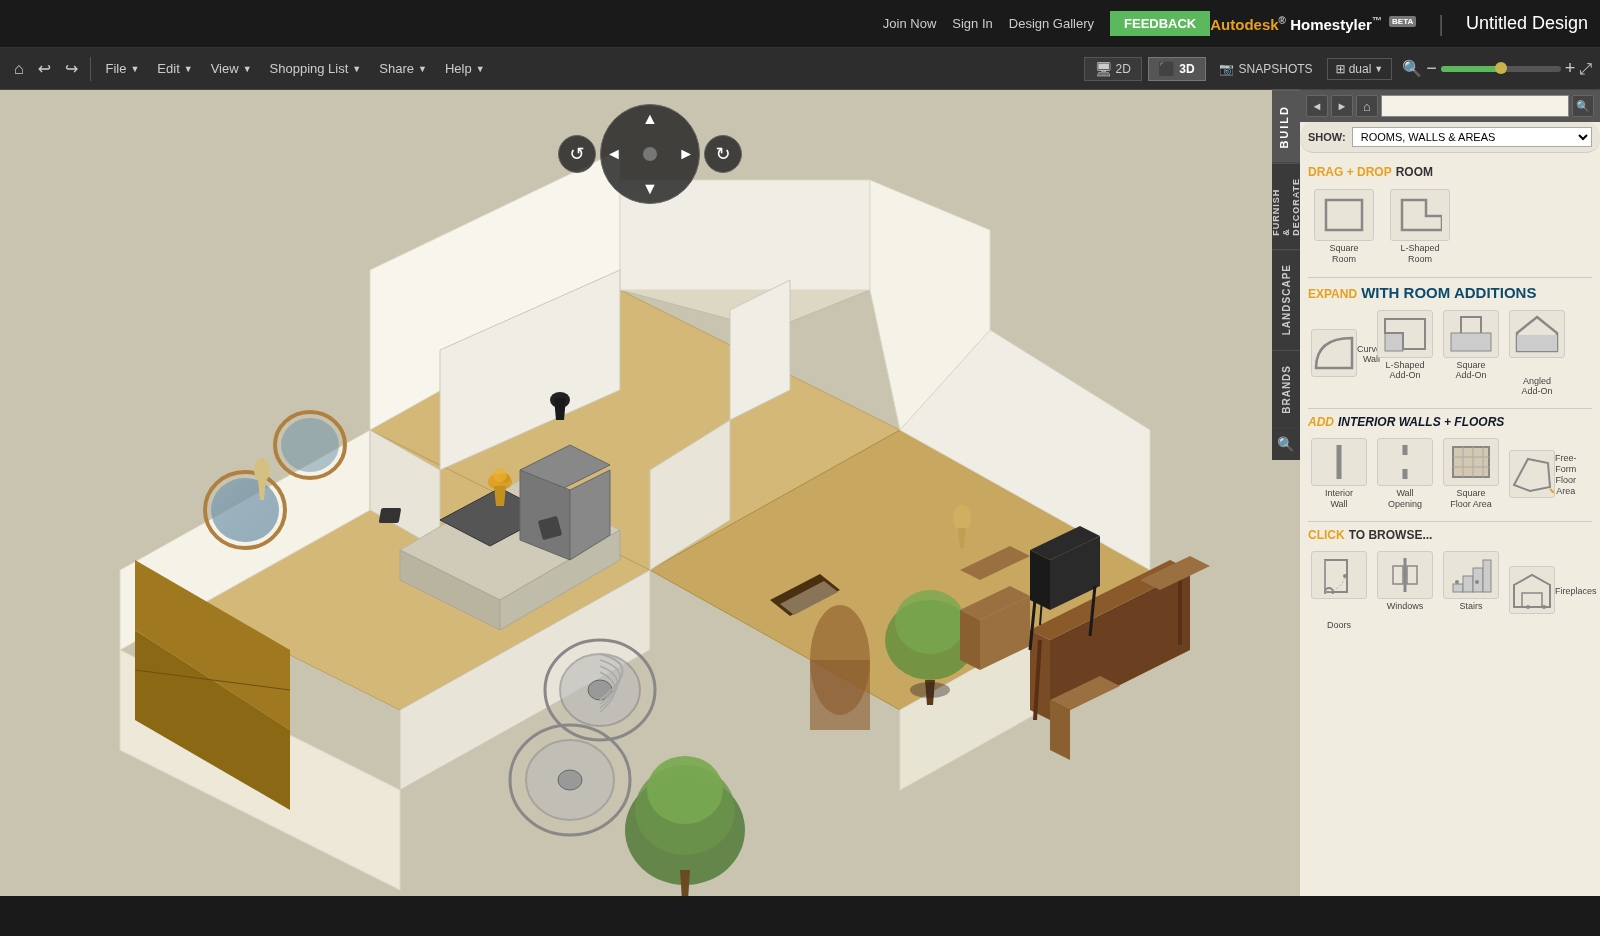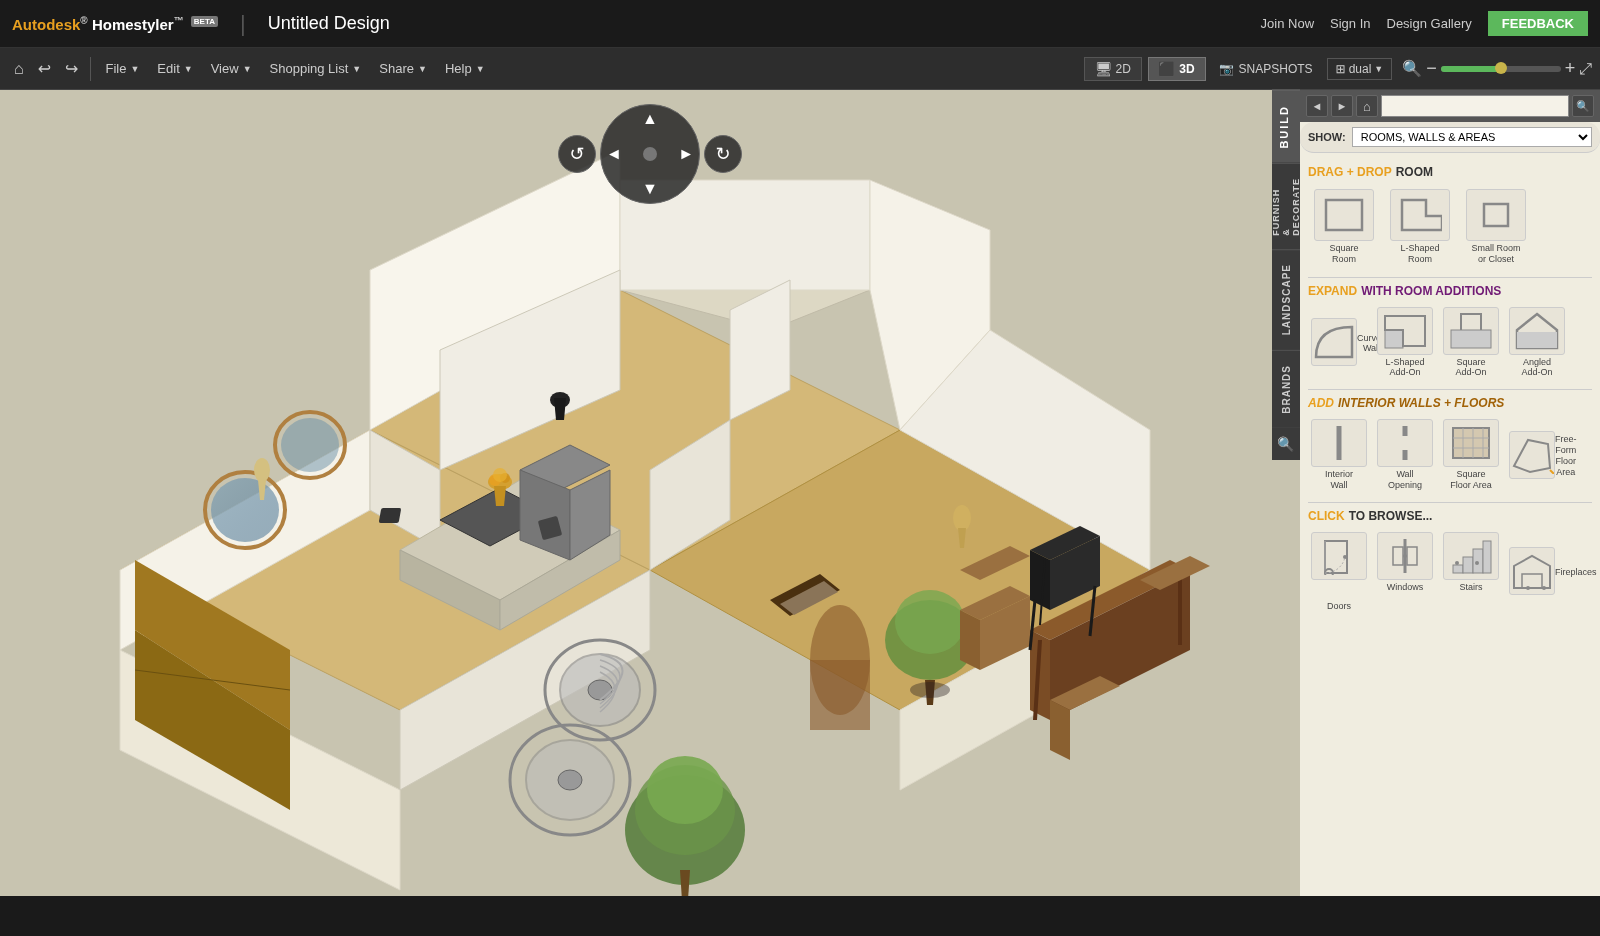--- a/index.html
+++ b/index.html
@@ -87,34 +87,34 @@
     }
 
     #panel-wrapper { display: flex; flex: 0 0 272px; flex-direction: column; }
 
     #right-area { display: flex; width: 300px; flex-shrink: 0; }
   </style>
 </head>
 <body>
 
 <div id="topbar">
+  <div id="topbar-right" style="margin-left:auto;display:flex;align-items:center;gap:16px;">
+    <a href="#" style="color:#ccc;text-decoration:none;font-size:13px;">Join Now</a>
+    <a href="#" style="color:#ccc;text-decoration:none;font-size:13px;">Sign In</a>
+    <a href="#" style="color:#ccc;text-decoration:none;font-size:13px;">Design Gallery</a>
+    <button style="background:#5cb85c;color:#fff;border:none;padding:5px 14px;font-size:13px;font-weight:bold;cursor:pointer;">FEEDBACK</button>
+  </div>
   <div id="logo-area">
     <span id="logo-text" style="color:#fff;font-size:15px;font-weight:bold;">
       <span style="color:#e8a020;">Autodesk</span><span style="color:#ccc;font-size:10px;vertical-align:super;">®</span>
       <span style="color:#fff;"> Homestyler</span><span style="color:#ccc;font-size:10px;vertical-align:super;">™</span>
       <span style="background:#777;color:#fff;font-size:8px;padding:1px 3px;border-radius:2px;margin-left:3px;vertical-align:super;">BETA</span>
     </span>
     <span id="title-sep" style="color:#555;margin:0 14px;font-size:22px;">|</span>
     <span id="design-title" style="color:#fff;font-size:18px;">Untitled Design</span>
-  </div>
-  <div id="topbar-right" style="margin-left:auto;display:flex;align-items:center;gap:16px;">
-    <a href="#" style="color:#ccc;text-decoration:none;font-size:13px;">Join Now</a>
-    <a href="#" style="color:#ccc;text-decoration:none;font-size:13px;">Sign In</a>
-    <a href="#" style="color:#ccc;text-decoration:none;font-size:13px;">Design Gallery</a>
-    <button style="background:#5cb85c;color:#fff;border:none;padding:5px 14px;font-size:13px;font-weight:bold;cursor:pointer;">FEEDBACK</button>
   </div>
 </div>
 
 <div id="toolbar" style="width:100%;height:42px;background:#2d2d2d;display:flex;align-items:center;padding:0 8px;gap:2px;border-bottom:1px solid #444;">
   <button class="toolbar-icon-btn">⌂</button>
   <button class="toolbar-icon-btn">↩</button>
   <button class="toolbar-icon-btn">↪</button>
   <div class="toolbar-sep"></div>
   <button class="toolbar-menu-btn">File <span class="arrow">▼</span></button>
   <button class="toolbar-menu-btn">Edit <span class="arrow">▼</span></button>
@@ -361,35 +361,27 @@
 
           <div class="item-card" style="display:flex;flex-direction:column;align-items:center;width:72px;cursor:pointer;padding:4px;">
             <div style="width:60px;height:52px;background:#e8e4d8;border:1px solid #ccc;border-radius:3px;display:flex;align-items:center;justify-content:center;">
               <svg width="44" height="38" viewBox="0 0 44 38">
                 <polygon points="4,4 28,4 28,20 44,20 44,34 4,34" fill="none" stroke="#888" stroke-width="2.5"></polygon>
               </svg>
             </div>
             <div style="font-size:9px;color:#444;text-align:center;margin-top:2px;line-height:1.2;">L-Shaped<br>Room</div>
           </div>
 
-          <div class="item-card" style="display:flex;flex-direction:column;align-items:center;width:72px;cursor:pointer;padding:4px;">
-            <div style="width:60px;height:52px;background:#e8e4d8;border:1px solid #ccc;border-radius:3px;display:flex;align-items:center;justify-content:center;">
-              <svg width="44" height="38" viewBox="0 0 44 38">
-                <rect x="10" y="8" width="24" height="22" fill="none" stroke="#888" stroke-width="2.5"></rect>
-              </svg>
-            </div>
-            <div style="font-size:9px;color:#444;text-align:center;margin-top:2px;line-height:1.2;">Small Room<br>or Closet</div>
-          </div>
         </div>
 
         <div style="height:1px;background:#ccc;margin:4px 0;"></div>
 
         <div class="section-header" style="display:flex;align-items:baseline;gap:4px;margin:6px 0 6px;">
           <span style="color:#e8a020;font-weight:bold;font-size:12px;">EXPAND</span>
-          <span style="color:#701a75;font-weight:bold;font-size:12px;">WITH ROOM ADDITIONS</span>
+          <span style="color:#0c4a6e;font-weight:bold;font-size:15px;">WITH ROOM ADDITIONS</span>
         </div>
         <div class="items-grid" style="display:flex;flex-wrap:wrap;gap:4px;margin-bottom:8px;">
 
           <div class="item-card" style="display:flex;flex-direction:row;align-items:center;width:62px;cursor:pointer;padding:3px;">
             <div style="width:56px;height:48px;background:#e8e4d8;border:1px solid #ccc;border-radius:3px;display:flex;align-items:center;justify-content:center;">
               <svg width="44" height="38" viewBox="0 0 44 38">
                 <path d="M4,34 Q4,4 40,4 L40,34 Z" fill="none" stroke="#888" stroke-width="2.5"></path>
               </svg>
             </div>
             <div style="font-size:9px;color:#444;text-align:center;margin-top:2px;line-height:1.2;">Curved Wall</div>
@@ -415,29 +407,29 @@
             <div style="font-size:9px;color:#444;text-align:center;margin-top:2px;line-height:1.2;">Square<br>Add-On</div>
           </div>
 
           <div class="item-card" style="display:flex;flex-direction:column;align-items:center;width:62px;cursor:pointer;padding:3px;">
             <div style="width:56px;height:48px;background:#e8e4d8;border:1px solid #ccc;border-radius:3px;display:flex;align-items:center;justify-content:center;">
               <svg width="44" height="38" viewBox="0 0 44 38">
                 <polygon points="22,2 42,18 42,36 2,36 2,18" fill="none" stroke="#888" stroke-width="2.5"></polygon>
                 <rect x="2" y="20" width="40" height="16" fill="#ccc" stroke="none"></rect>
               </svg>
             </div>
-            <div style="font-size:9px;color:#444;text-align:center;margin-top:2px;line-height:1.2;">Angled<br>Add-On</div>
+            <div style="font-size:9px;color:#444;text-align:center;margin-top:18px;line-height:1.2;">Angled<br>Add-On</div>
           </div>
         </div>
 
         <div style="height:1px;background:#ccc;margin:4px 0;"></div>
 
         <div class="section-header" style="display:flex;align-items:baseline;gap:4px;margin:6px 0 6px;font-style:italic;">
           <span style="color:#e8a020;font-weight:bold;font-size:12px;">ADD</span>
-          <span style="color:#a16207;font-weight:bold;font-size:12px;">INTERIOR WALLS + FLOORS</span>
+          <span style="color:#0f172a;font-weight:bold;font-size:12px;">INTERIOR WALLS + FLOORS</span>
         </div>
         <div class="items-grid" style="display:flex;flex-wrap:wrap;gap:4px;margin-bottom:8px;">
 
           <div class="item-card" style="display:flex;flex-direction:column;align-items:center;width:62px;cursor:pointer;padding:3px;">
             <div style="width:56px;height:48px;background:#e8e4d8;border:1px solid #ccc;border-radius:3px;display:flex;align-items:center;justify-content:center;">
               <svg width="44" height="38" viewBox="0 0 44 38">
                 <line x1="22" y1="2" x2="22" y2="36" stroke="#888" stroke-width="5"></line>
               </svg>
             </div>
             <div style="font-size:9px;color:#444;text-align:center;margin-top:2px;line-height:1.2;">Interior<br>Wall</div>

